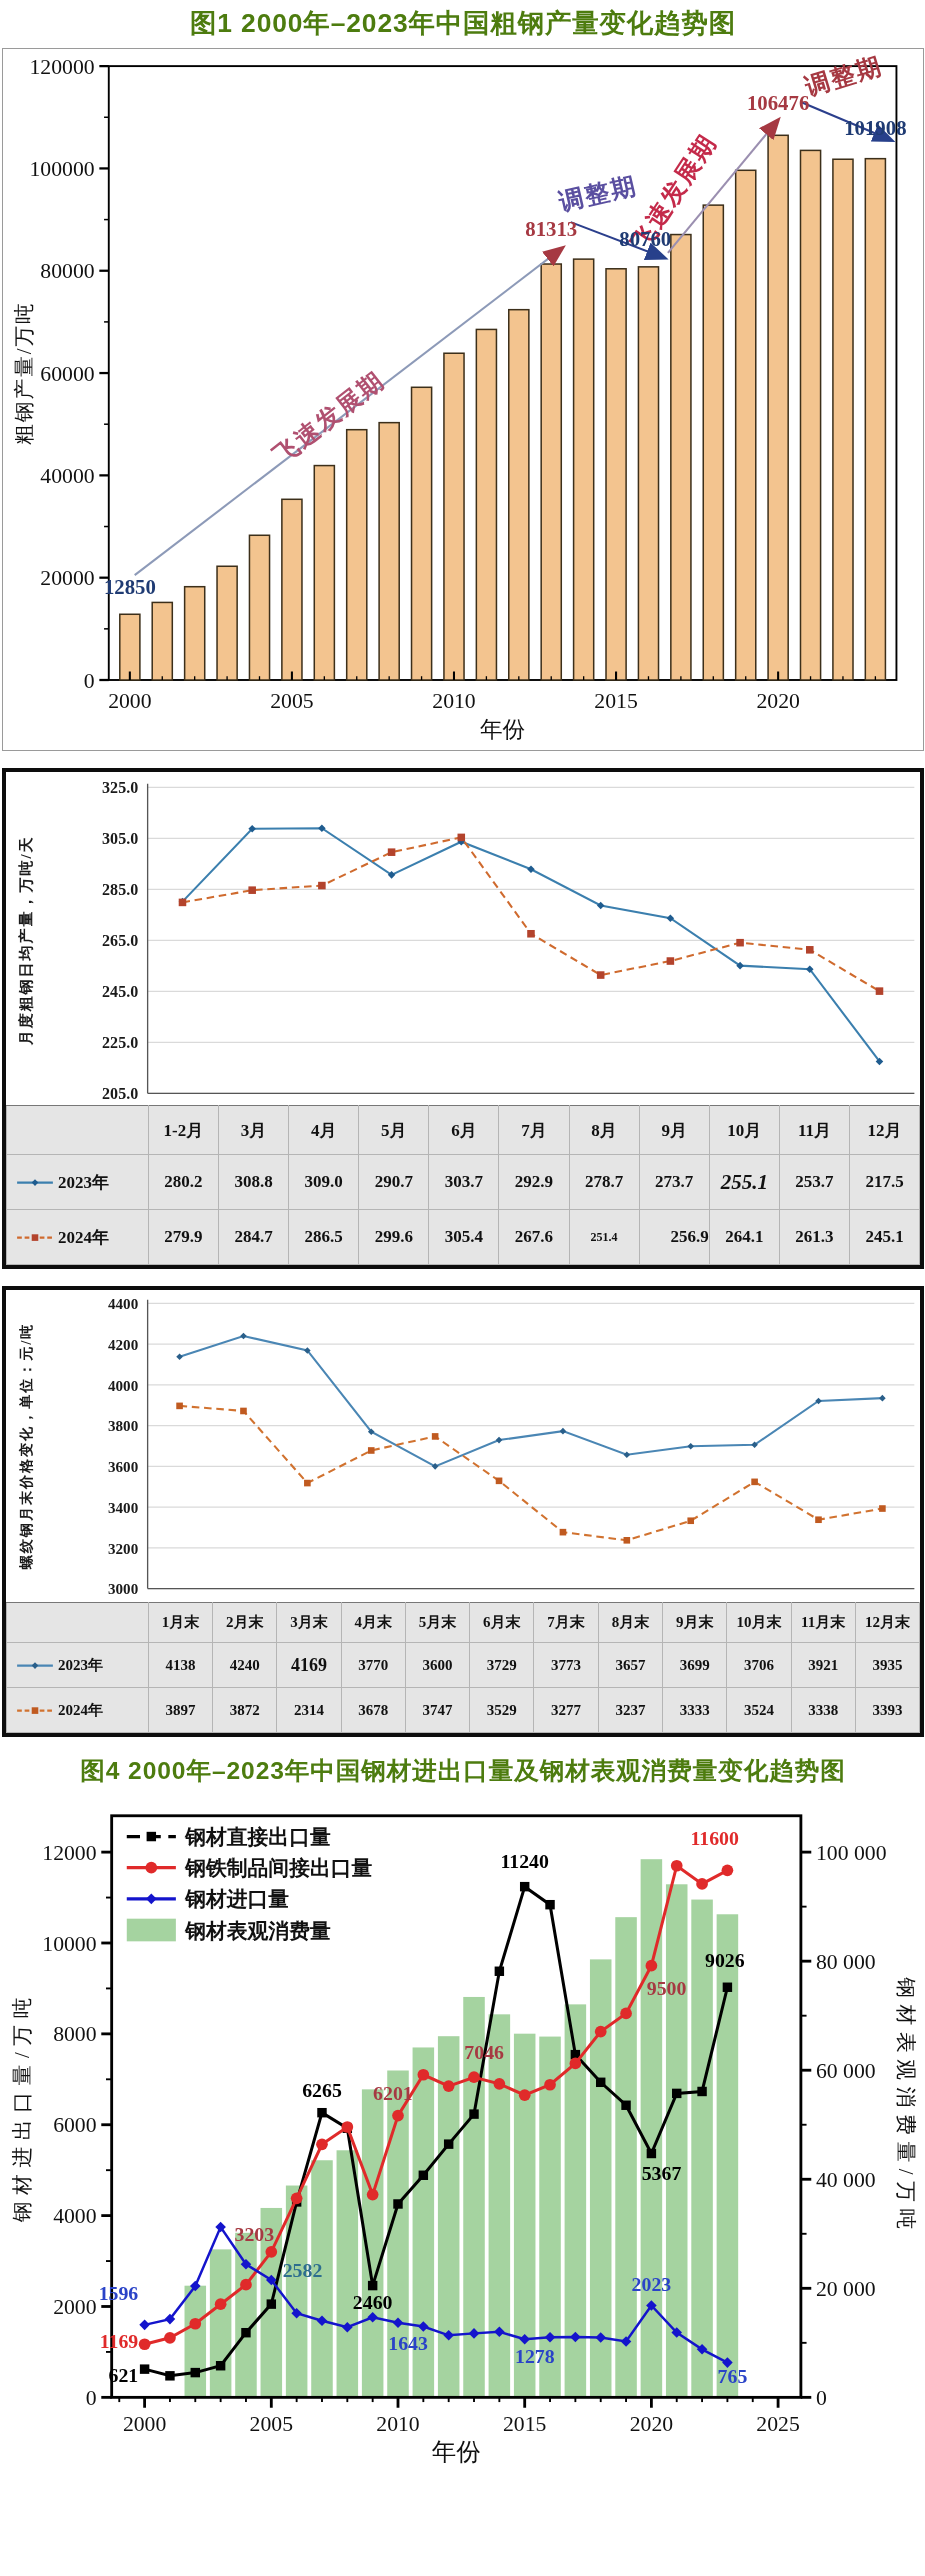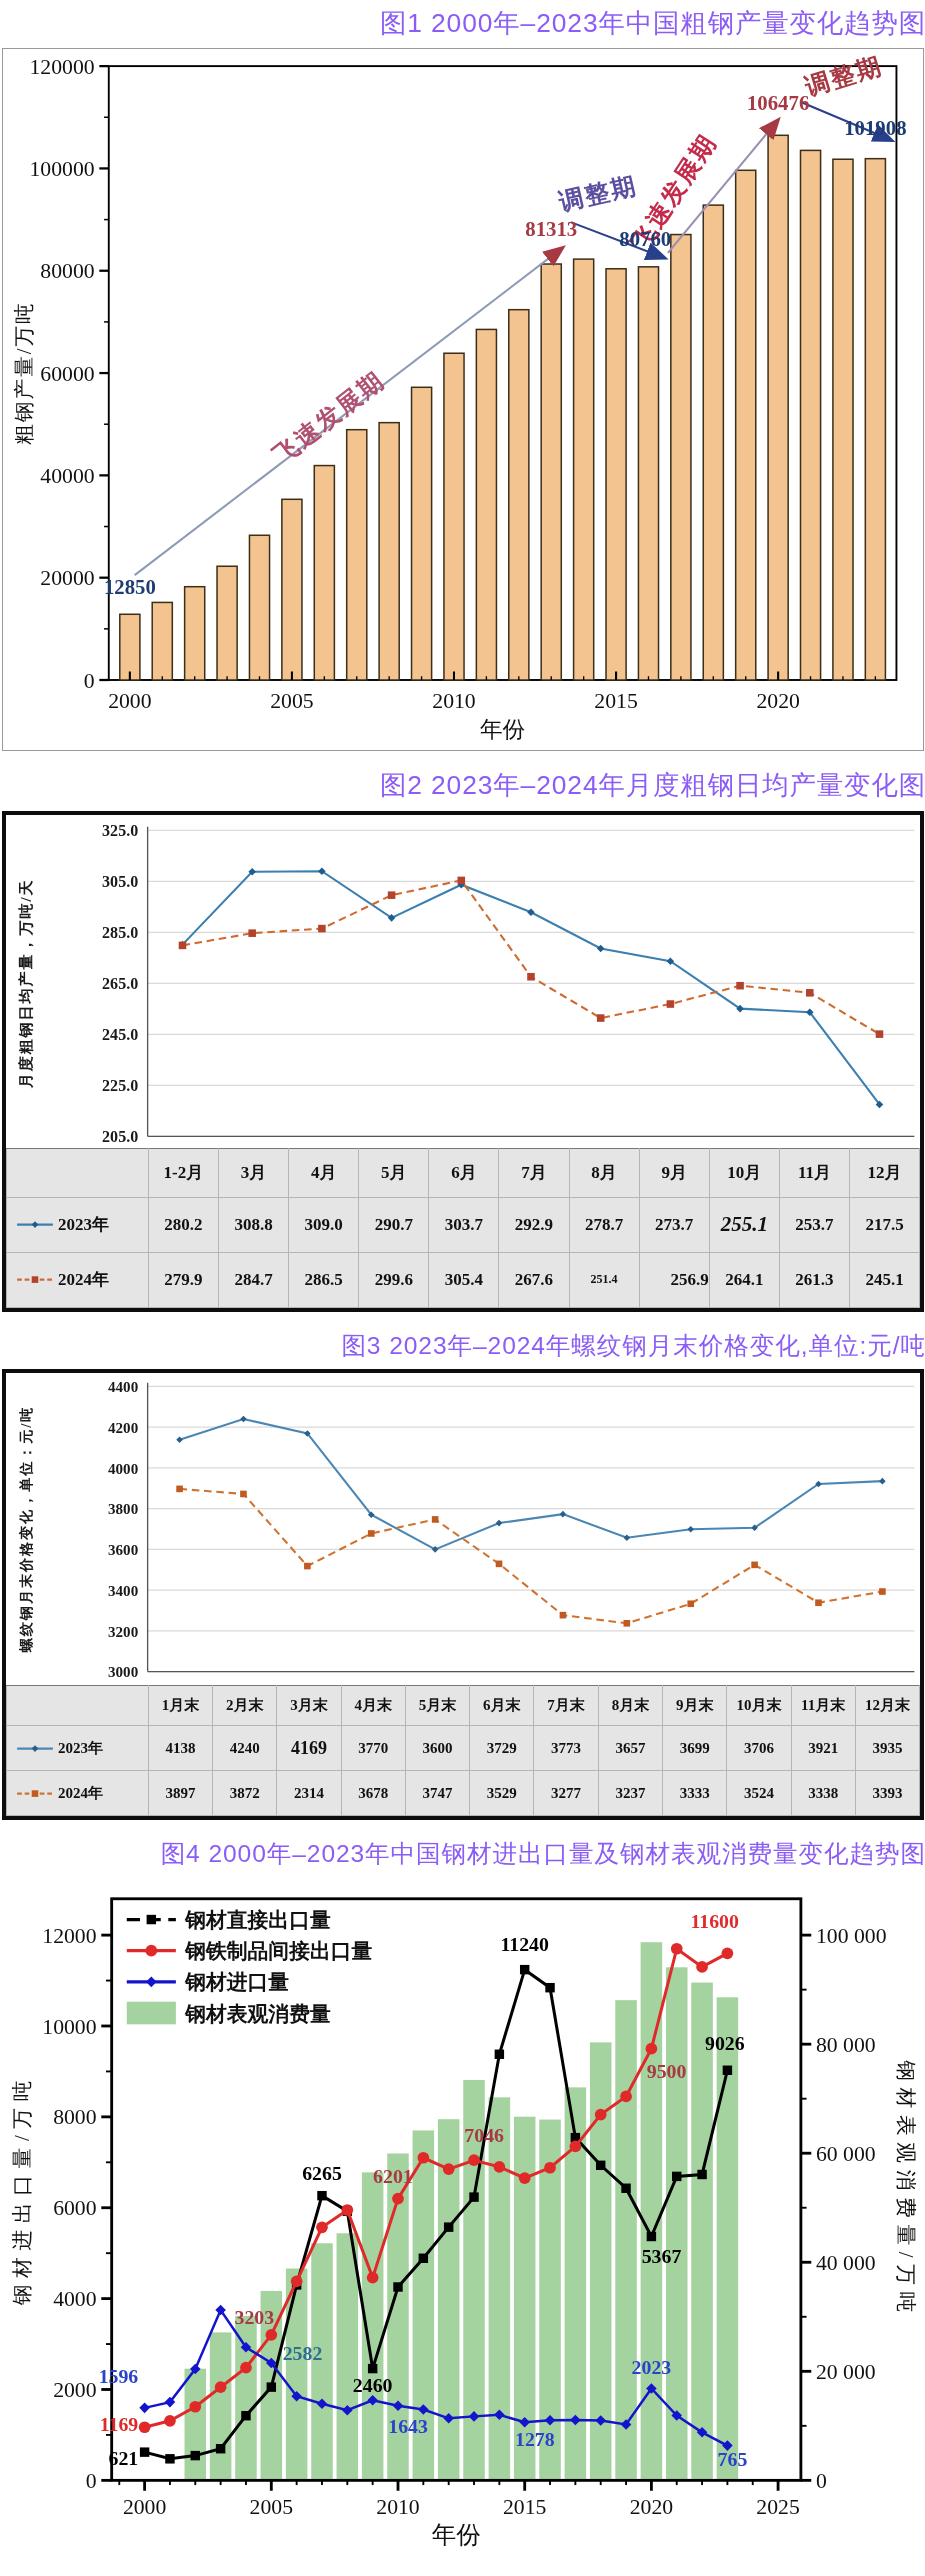--- a/index.html
+++ b/index.html
@@ -1,19 +1,19 @@
 <!DOCTYPE html>
 <html style="font-size:15px"><head>
 <meta charset="utf-8">
 <style>
   html,body{margin:0;padding:0;background:#ffffff;}
   .page{width:926px;margin:0 auto;background:#fff;font-family:"Liberation Serif",serif;}
   .figure{margin:0 0 17px 0;}
-  .fig-title{margin:5.7px 0 7.6px 0;text-align:right;font-family:"Liberation Sans",sans-serif;
-             font-weight:400;color:#8b5cf6;font-size:26.4px;letter-spacing:0.9px;}
+  .fig-title{margin:5.7px 0 7.6px 0;text-align:center;font-family:"Liberation Sans",sans-serif;
+             font-weight:700;color:#4d7c0f;font-size:26.4px;letter-spacing:0.9px;}
   .fig-title.small{font-size:24.6px;}
   .frame{background:#fff;}
   .frame.thin{border:0.9px solid #9a9a9a;margin:0 1.9px;}
   .frame.thick{border:4.7px solid #0d0d0d;margin:0 1.9px;}
   svg{display:block;}
   table.datatable{border-collapse:collapse;table-layout:fixed;width:100%;background:#e5e5e5;}
   table.datatable th,table.datatable td{
     border:0.9px solid #b5b5b5;text-align:center;vertical-align:middle;
     font-family:"Liberation Serif",serif;font-weight:700;color:#111;padding:0;}
   table.datatable thead th{border-top:1.9px solid #777;}
@@ -124,21 +124,20 @@
           <text x="680.0123456790153" y="208.66666666666669" font-size="22" fill="#1f3b73" text-anchor="middle" font-family="&quot;Liberation Serif&quot;,serif" font-weight="bold">80760</text>
           <text x="820.7283950617284" y="64.04166666666663" font-size="22" fill="#a63942" text-anchor="middle" font-family="&quot;Liberation Serif&quot;,serif" font-weight="bold">106476</text>
           <text x="923.6913580246913" y="91.125" font-size="22" fill="#1f3b73" text-anchor="middle" font-family="&quot;Liberation Serif&quot;,serif" font-weight="bold">101908</text>
           <text x="0" y="0" font-size="22" fill="#111" text-anchor="middle" font-family="&quot;Liberation Serif&quot;,serif" font-weight="normal" letter-spacing="2" transform="translate(30,343) rotate(-90)">粗钢产量/万吨</text>
           <text x="529" y="728" font-size="24" fill="#111" text-anchor="middle" font-family="&quot;Liberation Serif&quot;,serif" font-weight="normal">年份</text>
         </svg>
     </div>
   </section>
 
   <section class="figure">
-    <h2 class="fig-title">图2 2023年–2024年月度粗钢日均产量变化图</h2>
     <div class="frame thick">
       <svg id="chart2" width="914" height="333" viewBox="0 0 968 352">
           <line x1="150" y1="340" x2="962" y2="340" stroke="#dadada" stroke-width="1.2"></line>
           <text x="140" y="346" font-size="17" fill="#1a1a1a" text-anchor="end" font-family="&quot;Liberation Serif&quot;,serif" font-weight="bold">205.0</text>
           <line x1="150" y1="286" x2="962" y2="286" stroke="#dadada" stroke-width="1.2"></line>
           <text x="140" y="292" font-size="17" fill="#1a1a1a" text-anchor="end" font-family="&quot;Liberation Serif&quot;,serif" font-weight="bold">225.0</text>
           <line x1="150" y1="232" x2="962" y2="232" stroke="#dadada" stroke-width="1.2"></line>
           <text x="140" y="238" font-size="17" fill="#1a1a1a" text-anchor="end" font-family="&quot;Liberation Serif&quot;,serif" font-weight="bold">245.0</text>
           <line x1="150" y1="178" x2="962" y2="178" stroke="#dadada" stroke-width="1.2"></line>
           <text x="140" y="184" font-size="17" fill="#1a1a1a" text-anchor="end" font-family="&quot;Liberation Serif&quot;,serif" font-weight="bold">265.0</text>
@@ -251,21 +250,20 @@
               <td style="font-size: 17px;">264.1</td>
               <td style="font-size: 17px;">261.3</td>
               <td style="font-size: 17px;">245.1</td>
             </tr>
           </tbody>
         </table>
     </div>
   </section>
 
   <section class="figure">
-    <h2 class="fig-title small">图3 2023年–2024年螺纹钢月末价格变化,单位:元/吨</h2>
     <div class="frame thick">
       <svg id="chart3" width="914" height="312" viewBox="0 0 968 330">
           <line x1="150" y1="316" x2="962" y2="316" stroke="#dadada" stroke-width="1.2"></line>
           <text x="140" y="322" font-size="16" fill="#1a1a1a" text-anchor="end" font-family="&quot;Liberation Serif&quot;,serif" font-weight="bold">3000</text>
           <line x1="150" y1="272.8571428571429" x2="962" y2="272.8571428571429" stroke="#dadada" stroke-width="1.2"></line>
           <text x="140" y="278.8571428571429" font-size="16" fill="#1a1a1a" text-anchor="end" font-family="&quot;Liberation Serif&quot;,serif" font-weight="bold">3200</text>
           <line x1="150" y1="229.71428571428572" x2="962" y2="229.71428571428572" stroke="#dadada" stroke-width="1.2"></line>
           <text x="140" y="235.71428571428572" font-size="16" fill="#1a1a1a" text-anchor="end" font-family="&quot;Liberation Serif&quot;,serif" font-weight="bold">3400</text>
           <line x1="150" y1="186.57142857142858" x2="962" y2="186.57142857142858" stroke="#dadada" stroke-width="1.2"></line>
           <text x="140" y="192.57142857142858" font-size="16" fill="#1a1a1a" text-anchor="end" font-family="&quot;Liberation Serif&quot;,serif" font-weight="bold">3600</text>

